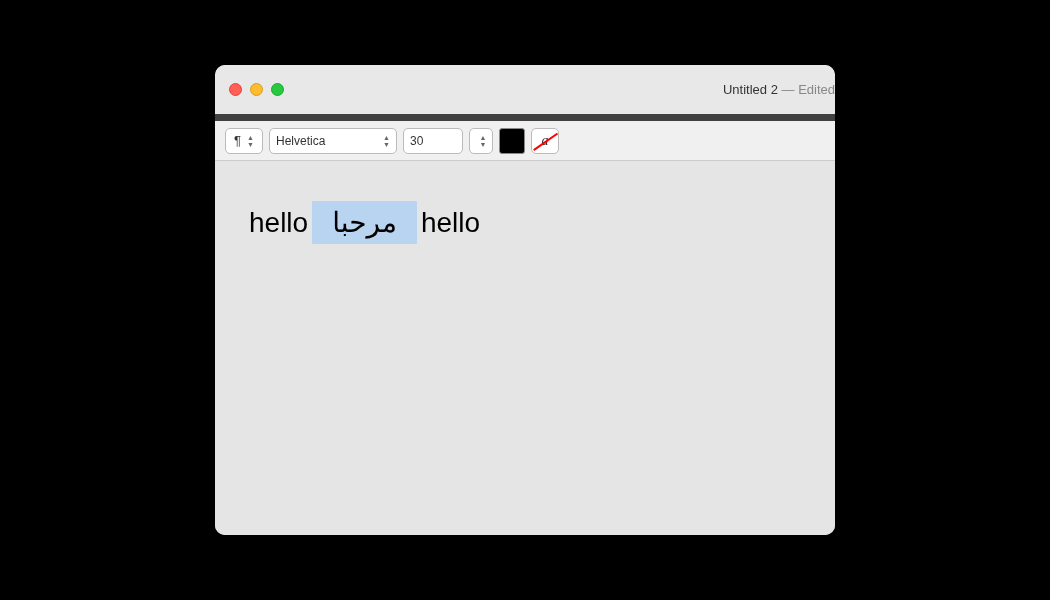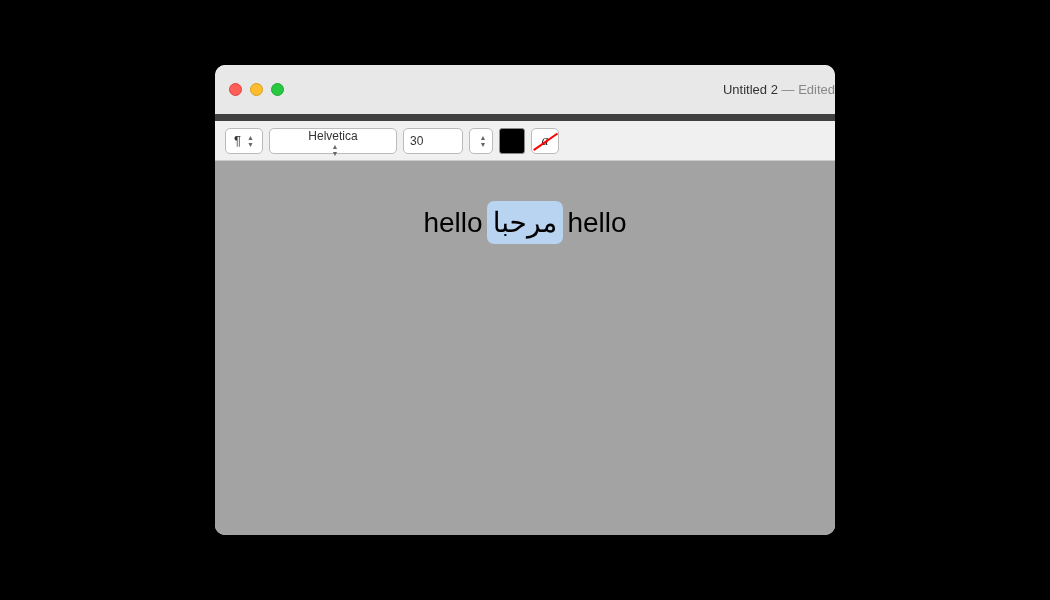--- a/index.html
+++ b/index.html
@@ -104,21 +104,21 @@
       height: 26px;
       display: flex;
       align-items: center;
       justify-content: space-between;
       padding: 0 6px;
       font-size: 12px;
       color: #333;
       cursor: pointer;
     }
 
-    .font-select { width: 128px; flex-direction: column; }
+    .font-select { width: 128px; }
     .style-select { width: 98px; }
     .size-select { width: 60px; }
 
     .stepper-arrows {
       display: flex;
       flex-direction: column;
       margin-left: 4px;
       font-size: 8px;
       color: #666;
       line-height: 1;
@@ -156,46 +156,45 @@
       width: 110%;
       height: 1.5px;
       background: red;
       transform: rotate(-35deg);
       top: 50%;
       left: -5%;
     }
 
     .content {
       flex: 1;
-      background: #a3a3a3;
+      background: #e5e5e5;
       display: flex;
       align-items: flex-start;
-      justify-content: center;
       padding: 40px 30px;
     }
 
     .text-content {
       font-size: 28px;
       font-family: Helvetica, Arial, sans-serif;
       color: #000;
       line-height: 1.4;
       display: flex;
       align-items: center;
       gap: 0;
       direction: ltr;
     }
 
     .text-hello-1 {
       padding: 2px 4px;
     }
 
     .text-arabic {
       background: #b8d4f0;
-      padding: 2px 6px;
-      border-radius: 7px;
+      padding: 2px 20px;
+      border-radius: 1px;
       direction: rtl;
       unicode-bidi: embed;
     }
 
     .text-hello-2 {
       padding: 2px 4px;
     }
 
     .chevron-up { font-size: 7px; }
     .chevron-down { font-size: 7px; }

